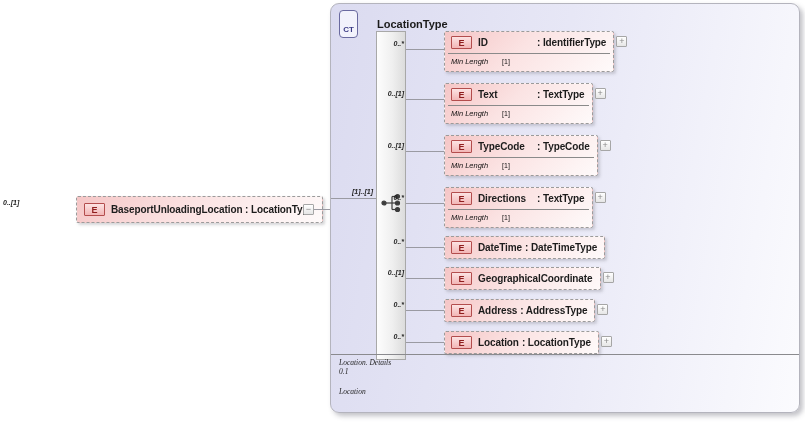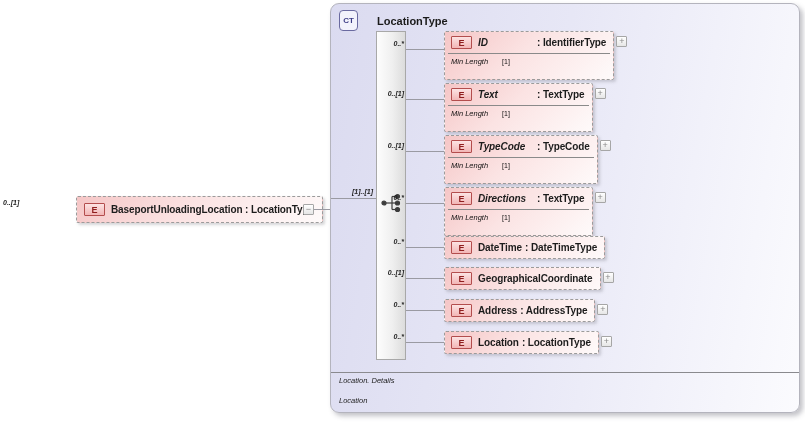--- a/index.html
+++ b/index.html
@@ -20,21 +20,21 @@
   }
   .el-name-row { display:flex; align-items:center; padding:4px 7px 4px 6px; height:21px; }
   .e-icon {
     display:inline-block; width:21px; height:13px; margin-right:6px;
     border:1px solid #b34d4d; border-radius:1px;
     background:linear-gradient(180deg,#fce3e3,#f2b6b6);
     color:#8f1f1f; font-size:9px; font-weight:bold; text-align:center; line-height:12px;
     flex:0 0 auto;
   }
   .el-name, .el-type, .left-label { font-size:10px; font-weight:bold; color:#1c1c1c; letter-spacing:-0.1px; }
-  .el-name.wide { display:inline-block; min-width:56px;font-style:italic; }
+  .el-name.wide { display:inline-block; min-width:56px; }
   .el-type { margin-left:3px; }
 
   #left-element { position:absolute; left:76px; top:196px; height:27px; }
   #left-element .el-name-row { padding:5px 8px 5px 7px; height:25px; }
 
   .expander {
     display:inline-block; width:11px; height:11px;
     border:1px solid #a6a6a6; border-radius:1px;
     background:linear-gradient(180deg,#ffffff,#e6e6e6);
     color:#8a8a8a; font-size:9px; line-height:9px; text-align:center;
@@ -46,60 +46,60 @@
 
   
   #ct-box {
     position:absolute; left:330px; top:3px; width:470px; height:410px;
     border:1px solid #b4b4bd; border-radius:9px;
     background:linear-gradient(100deg,#dbdbf0 0%,#e7e7f6 45%,#fbfbfe 100%);
     box-shadow:3px 3px 5px rgba(120,120,130,0.45);
   }
   #ct-header { position:absolute; left:8px; top:6px; display:flex; align-items:center; }
   #ct-badge {
-    display:inline-block; min-width:19px; height:21px; padding:4px 2px;
+    display:inline-block; min-width:19px; height:15px; padding:13px 2px;
     border:1px solid #6a6aa0; border-radius:4px;
     background:rgba(250,250,255,0.75);
     color:#3c3c85; font-size:8px; font-weight:bold; text-align:center; line-height:12px;
   }
   #ct-title { margin-left:19px; font-size:11px; font-weight:bold; color:#1b1b1b; }
 
   
   #seq-bar {
     position:absolute; left:45px; top:27px; width:30px; height:329px;
     border:1px solid #a8a8a8;
     background:linear-gradient(90deg,#fdfdfd 0%,#efefef 55%,#dcdcdc 100%);
   }
   #seq-icon { position:absolute; left:49px; top:188px; }
 
   #group-connector { left:0px; top:194px; width:45px; }
   #group-card { left:0px; top:184px; width:42px; text-align:right; }
 
   
   .el-row { position:absolute; left:113px; display:flex; align-items:flex-start; }
   .el-row .expander { margin:5px 0 0 2px; }
-  .el-facet { display:flex; align-items:baseline; border-top:1px solid #8a8a8a; margin:0 3px; padding:3px 4px 4px 3px; height:26px; }
+  .el-facet { display:flex; align-items:baseline; border-top:1px solid #8a8a8a; margin:0 3px; padding:3px 4px 4px 3px; height:18px; }
   .facet-name { font-size:7.5px; font-style:italic; color:#111; }
   .facet-value { font-size:7px; color:#111; margin-left:14px; }
 
   .r0 { top:27px; }  .c0 { top:45px; }
   .r1 { top:79px; }  .c1 { top:95px; }
   .r2 { top:131px; } .c2 { top:147px; }
   .r3 { top:183px; } .c3 { top:199px; }
   .r4 { top:232px; } .c4 { top:243px; }
   .r5 { top:263px; } .c5 { top:274px; }
   .r6 { top:295px; } .c6 { top:306px; }
   .r7 { top:327px; } .c7 { top:338px; }
   .child-conn { left:75px; width:38px; }
   .child-card { left:15px; width:58px; text-align:right; }
   .k0 { top:36px; } .k1 { top:86px; } .k2 { top:138px; } .k3 { top:190px; }
   .k4 { top:234px; } .k5 { top:265px; } .k6 { top:297px; } .k7 { top:329px; }
 
   
-  #ct-footer { position:absolute; left:0; right:0; top:368px; border-top:1px solid #8a8a8e; padding:3px 8px 4px 8px; }
+  #ct-footer { position:absolute; left:0; right:0; top:350px; border-top:1px solid #8a8a8e; padding:3px 8px 4px 8px;font-family:Liberation Serif, serif; }
   .footer-line { font-size:7.5px; font-style:italic; color:#222; line-height:9px; }
   .footer-gap { margin-top:11px; }
 </style>
 </head>
 <body>
 
 <div id="canvas">
 
   <span id="left-card" class="card-label">0..[1]</span>
   <div id="left-element" class="el-box">
@@ -250,17 +250,18 @@
           <span class="e-icon">E</span>
           <span class="el-name">Location</span>
           <span class="el-type">: LocationType</span>
         </div>
       </div>
       <span class="expander">+</span>
     </div>
 
     <div id="ct-footer">
       <div class="footer-line">Location. Details</div>
+      <div class="footer-line">0.1</div>
       <div class="footer-line footer-gap">Location</div>
     </div>
   </div>
 
 </div>
 
 </body></html>

